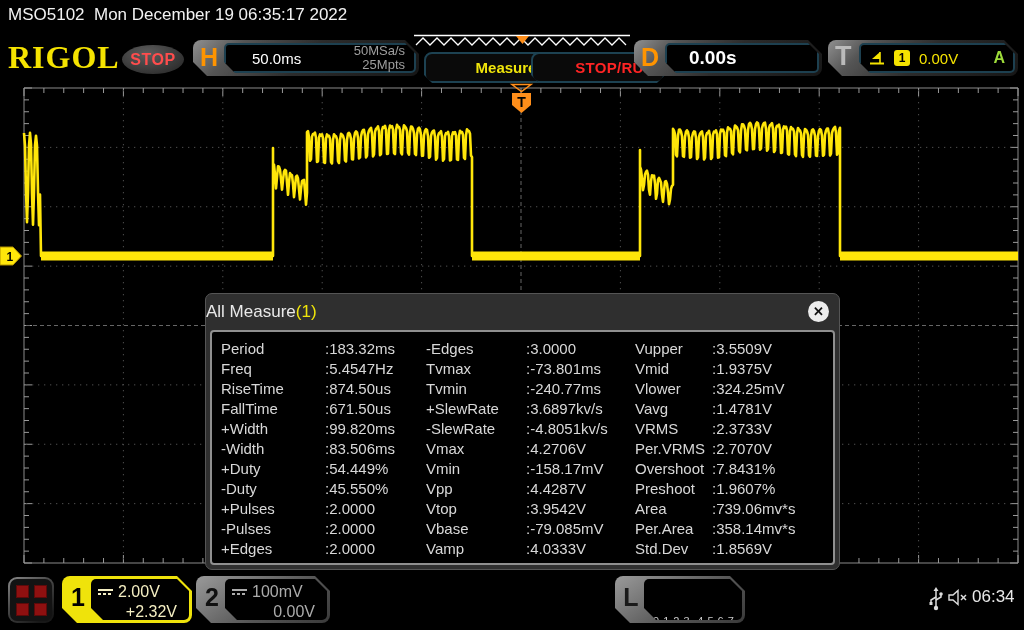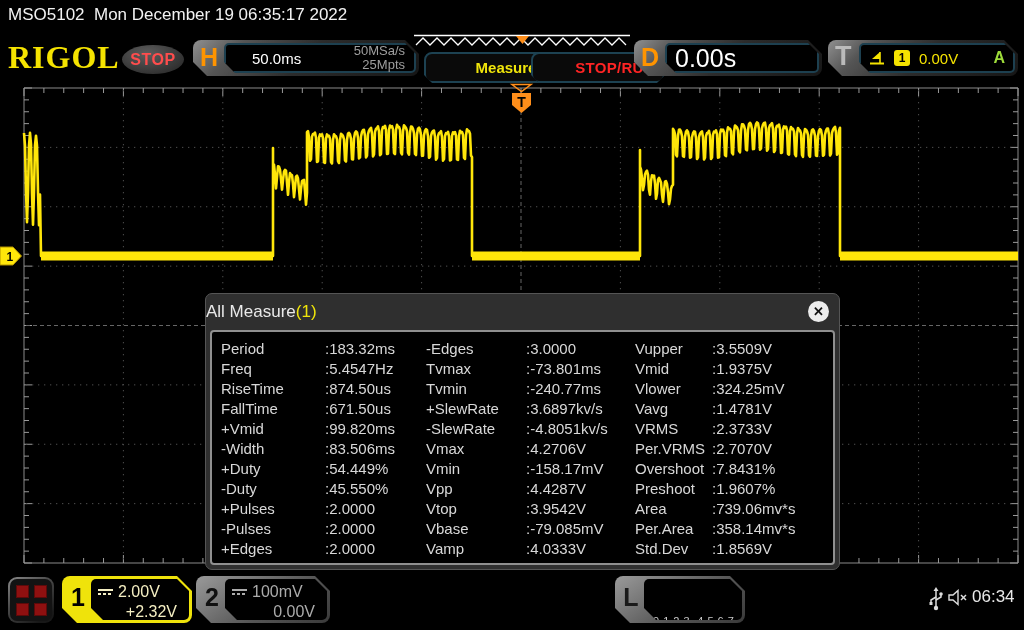--- a/index.html
+++ b/index.html
@@ -28,21 +28,21 @@
      border:2px solid #1d4050;border-radius:5px;
      clip-path:polygon(0 0,calc(100% - 11px) 0,100% 11px,100% 100%,11px 100%,0 calc(100% - 11px));
      display:flex;align-items:center;}
   #h-widget{left:193px;top:10px;width:226px;height:36px;}
   #h-widget .letter{color:#ff9400;}
   #timebase{color:#fff;font-size:15px;margin-left:26px;}
   #srate-col{margin-left:auto;text-align:right;color:#9f9f9f;font-size:13px;
      line-height:14px;padding-right:9px;}
   #d-widget{left:634px;top:10px;width:188px;height:36px;}
   #d-widget .letter{color:#ff9400;}
-  #d-value{color:#fff;font-size:25px;margin-left:8px;}
+  #d-value{color:#fff;font-size:19px;margin-left:22px;font-weight:bold;}
   #t-widget{left:828px;top:10px;width:190px;height:36px;}
   #t-widget .letter{color:#bbb;font-size:27px;top:1px;}
   #t-widget .inner{gap:9px;padding:0 8px;}
   #trig-src{width:16px;height:16px;background:#f5e300;border-radius:3px;color:#000;
      font-weight:bold;font-size:12px;display:flex;align-items:center;justify-content:center;}
   #trig-level{color:#f5e300;font-size:15px;}
   #trig-sweep{color:#9ddb3a;font-weight:bold;font-size:16px;margin-left:auto;}
 
   .hbtn{background:#0a0a0a;border:2px solid #1d4252;border-radius:8px;
      clip-path:polygon(0 0,100% 0,100% calc(100% - 8px),calc(100% - 8px) 100%,8px 100%,0 calc(100% - 8px));
@@ -427,21 +427,21 @@
         <span>Tvmin</span>
         <span>:-240.77ms</span>
         <span>Vlower</span>
         <span>:324.25mV</span>
         <span>FallTime</span>
         <span>:671.50us</span>
         <span>+SlewRate</span>
         <span>:3.6897kv/s</span>
         <span>Vavg</span>
         <span>:1.4781V</span>
-        <span>+Vmid</span>
+        <span>+Width</span>
         <span>:99.820ms</span>
         <span>-SlewRate</span>
         <span>:-4.8051kv/s</span>
         <span>VRMS</span>
         <span>:2.3733V</span>
         <span>-Width</span>
         <span>:83.506ms</span>
         <span>Vmax</span>
         <span>:4.2706V</span>
         <span>Per.VRMS</span>

